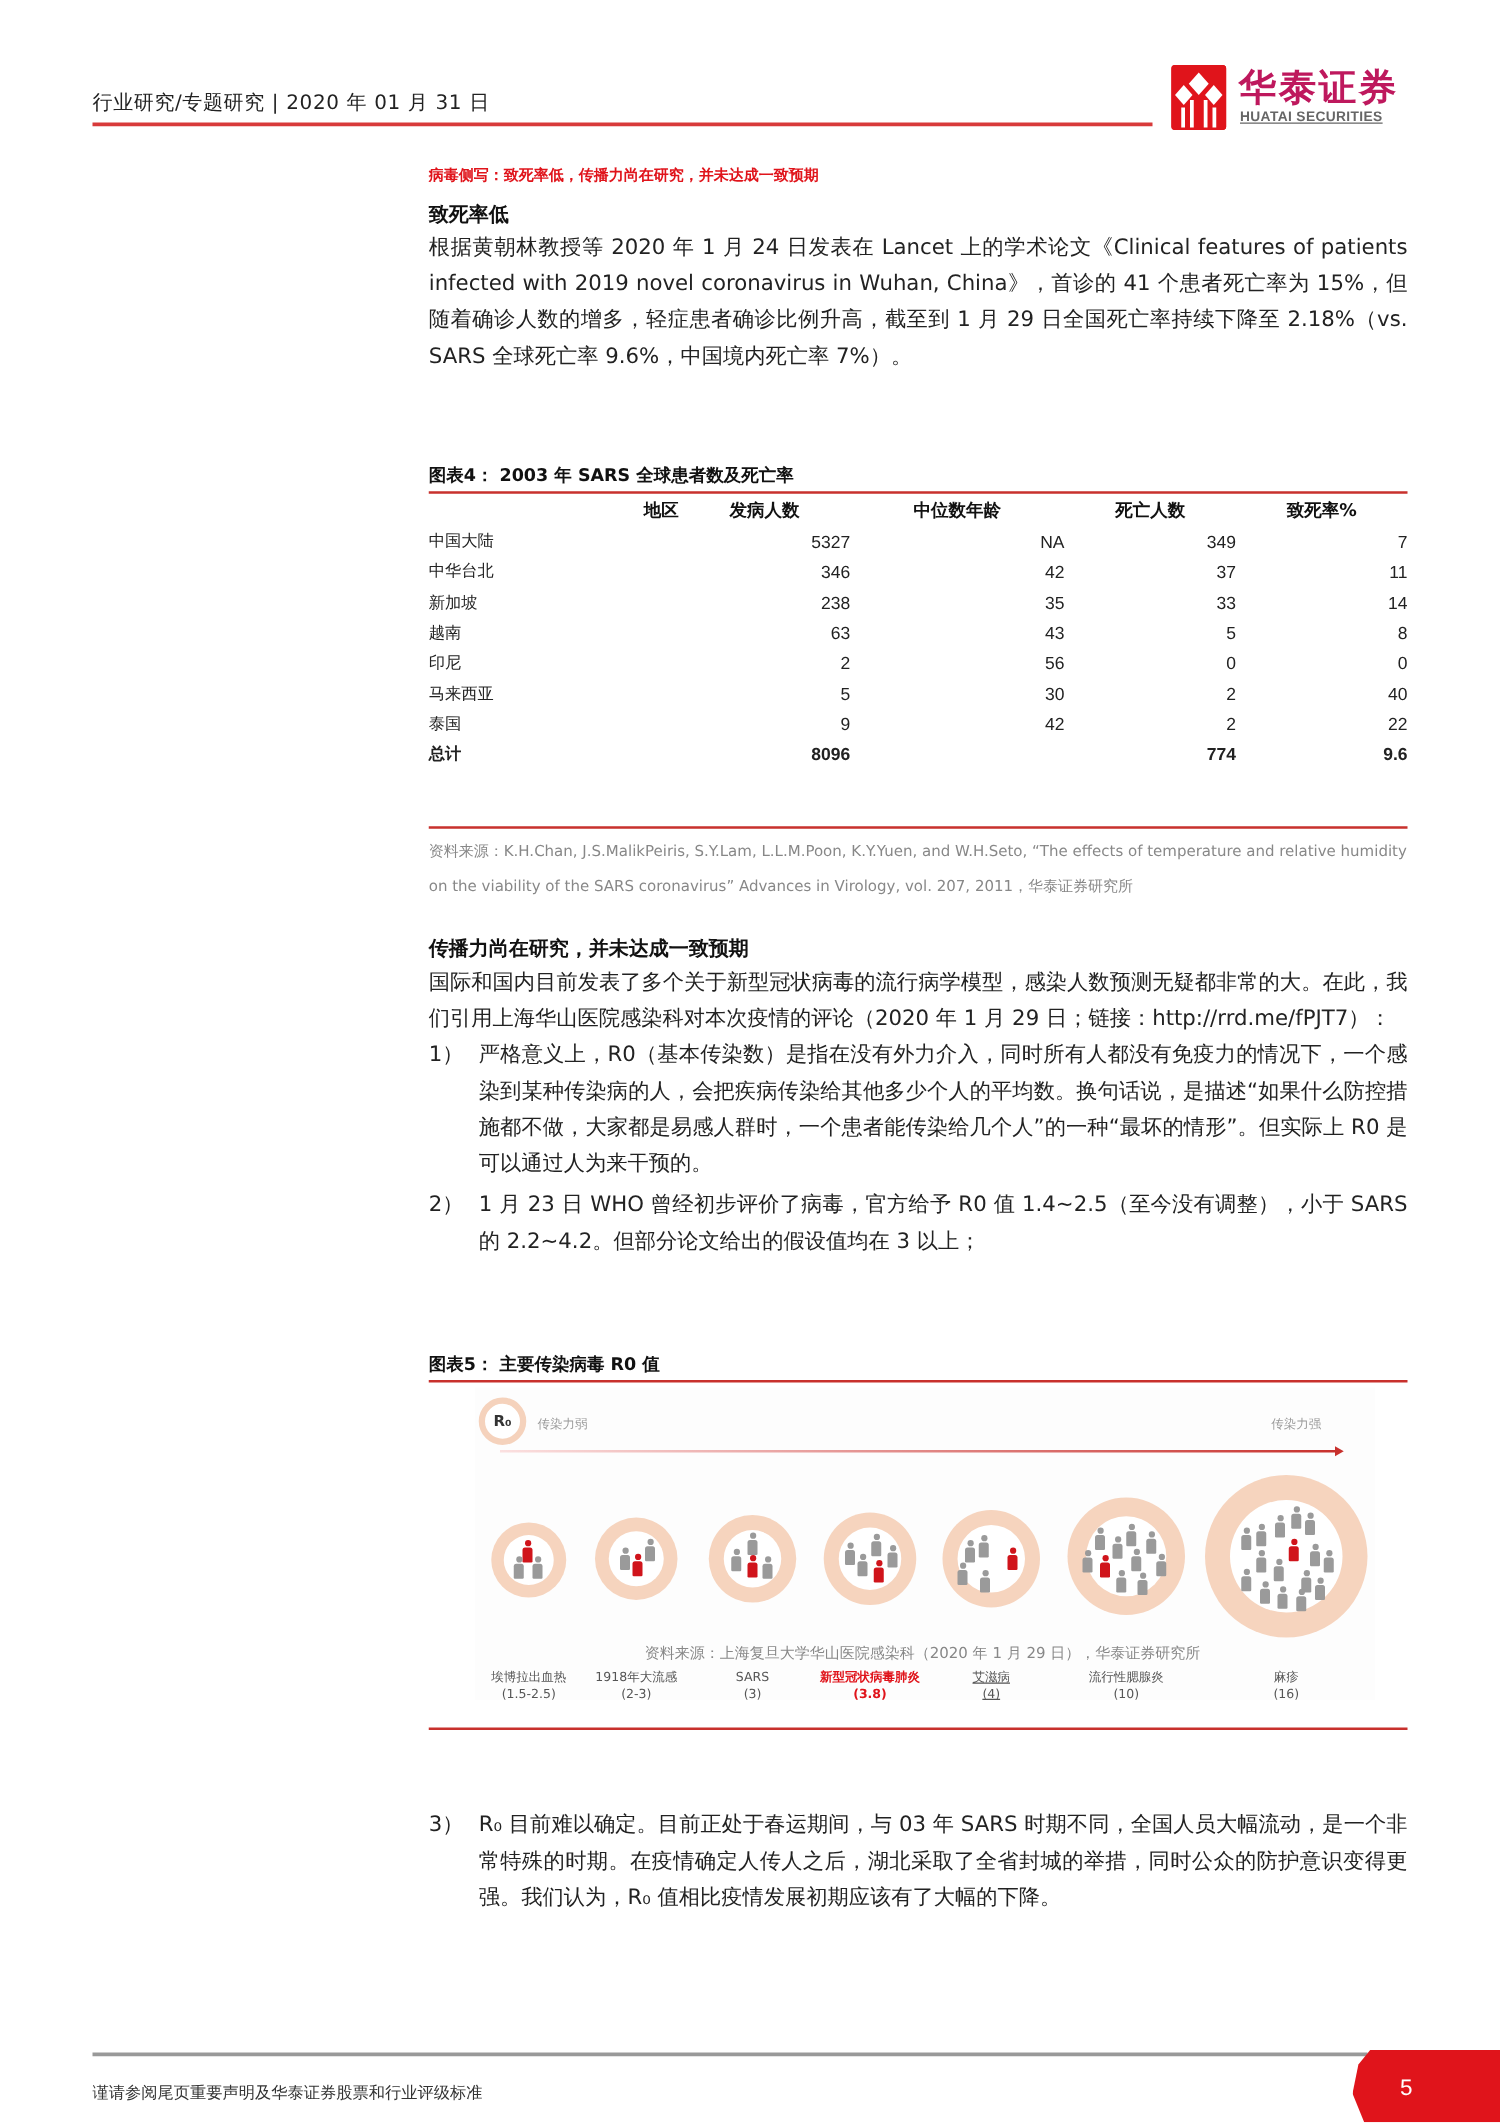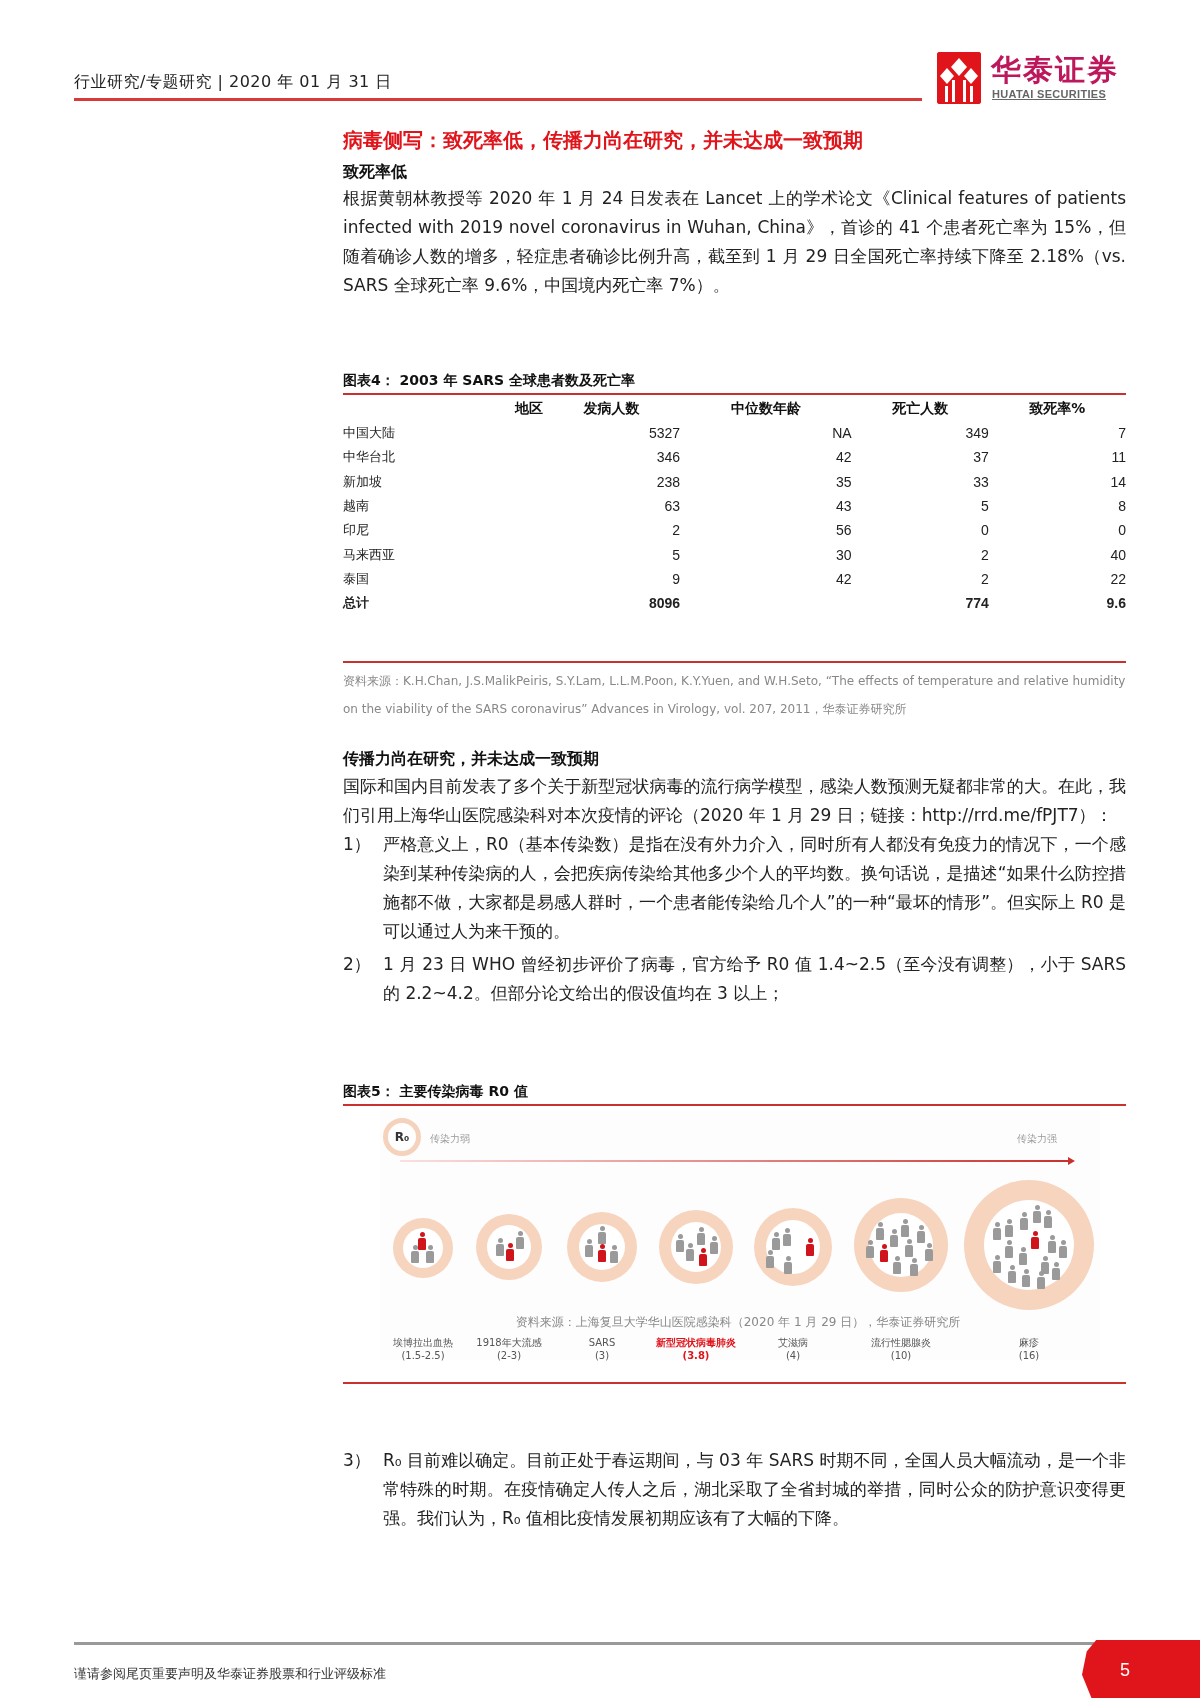--- a/index.html
+++ b/index.html
@@ -10,21 +10,21 @@
     .header { position: absolute; left: 74px; top: 72px; width: 850px; height: 30px; }
     .header-text { position: absolute; left: 0; top: 0; font-size: 16px; color: #222; letter-spacing: 0.5px; }
     .header-line { position: absolute; left: 74px; top: 98px; width: 848px; height: 3px; background: #d83a3a; }
     .logo { position: absolute; left: 937px; top: 52px; width: 200px; height: 52px; }
     .logo-mark { position: absolute; left: 0; top: 0; width: 44px; height: 52px; background: #e0141b; border-radius: 3px; overflow: hidden; }
     .logo-cn { position: absolute; left: 54px; top: -2px; font-size: 30px; font-weight: bold; color: #be185d; letter-spacing: 2px; }
     .logo-en { position: absolute; left: 55px; top: 36px; font-size: 11px; font-weight: bold; color: #666; font-family: "Liberation Sans", sans-serif; letter-spacing: 0.3px; text-decoration: underline; }
 
     .content { position: absolute; left: 343px; top: 126px; width: 783px; }
     .h1 { font-size: 23px; font-weight: bold; color: #e0141b; margin: 0 0 4px 0; line-height: 30px; }
-    .h2 { font-size: 20px; font-weight: bold; color: #e0141b; margin: 0 0 6px 0; line-height: 28px; }
+    .h2 { font-size: 12px; font-weight: bold; color: #e0141b; margin: 0 0 6px 0; line-height: 28px; }
     .h3 { font-size: 16px; font-weight: bold; color: #111; margin: 0; line-height: 24px; }
     .para { font-size: 17px; line-height: 29px; color: #222; text-align: justify; margin: 0; }
 
     .fig-title { position: absolute; left: 343px; font-size: 14px; font-weight: bold; color: #111; }
     .fig-rule { position: absolute; left: 343px; width: 783px; height: 2px; background: #c8312d; }
 
     table.sars { position: absolute; left: 343px; top: 397px; width: 783px; border-collapse: collapse; font-size: 14px; }
     table.sars th { font-weight: bold; text-align: center; padding: 0; height: 24px; color: #111; }
     table.sars th:first-child { text-align: right; }
     table.sars td { text-align: right; padding: 0; height: 24.3px; color: #222; font-family: "Liberation Sans", sans-serif; }
@@ -414,21 +414,21 @@
     <div>(2-3)</div>
   </div>
 <div class="blabel" style="left:552px; top:1336px;">
     <div>SARS</div>
     <div>(3)</div>
   </div>
 <div class="blabel hl" style="left:646px; top:1336px;">
     <div>新型冠状病毒肺炎</div>
     <div>(3.8)</div>
   </div>
-<div class="blabel" style="left:743px; top:1336px;">
+<div class="blabel" style="left:743px; top:1336px;text-decoration:underline;">
     <div>艾滋病</div>
     <div>(4)</div>
   </div>
 <div class="blabel" style="left:851px; top:1336px;">
     <div>流行性腮腺炎</div>
     <div>(10)</div>
   </div>
 <div class="blabel" style="left:979px; top:1336px;">
     <div>麻疹</div>
     <div>(16)</div>

